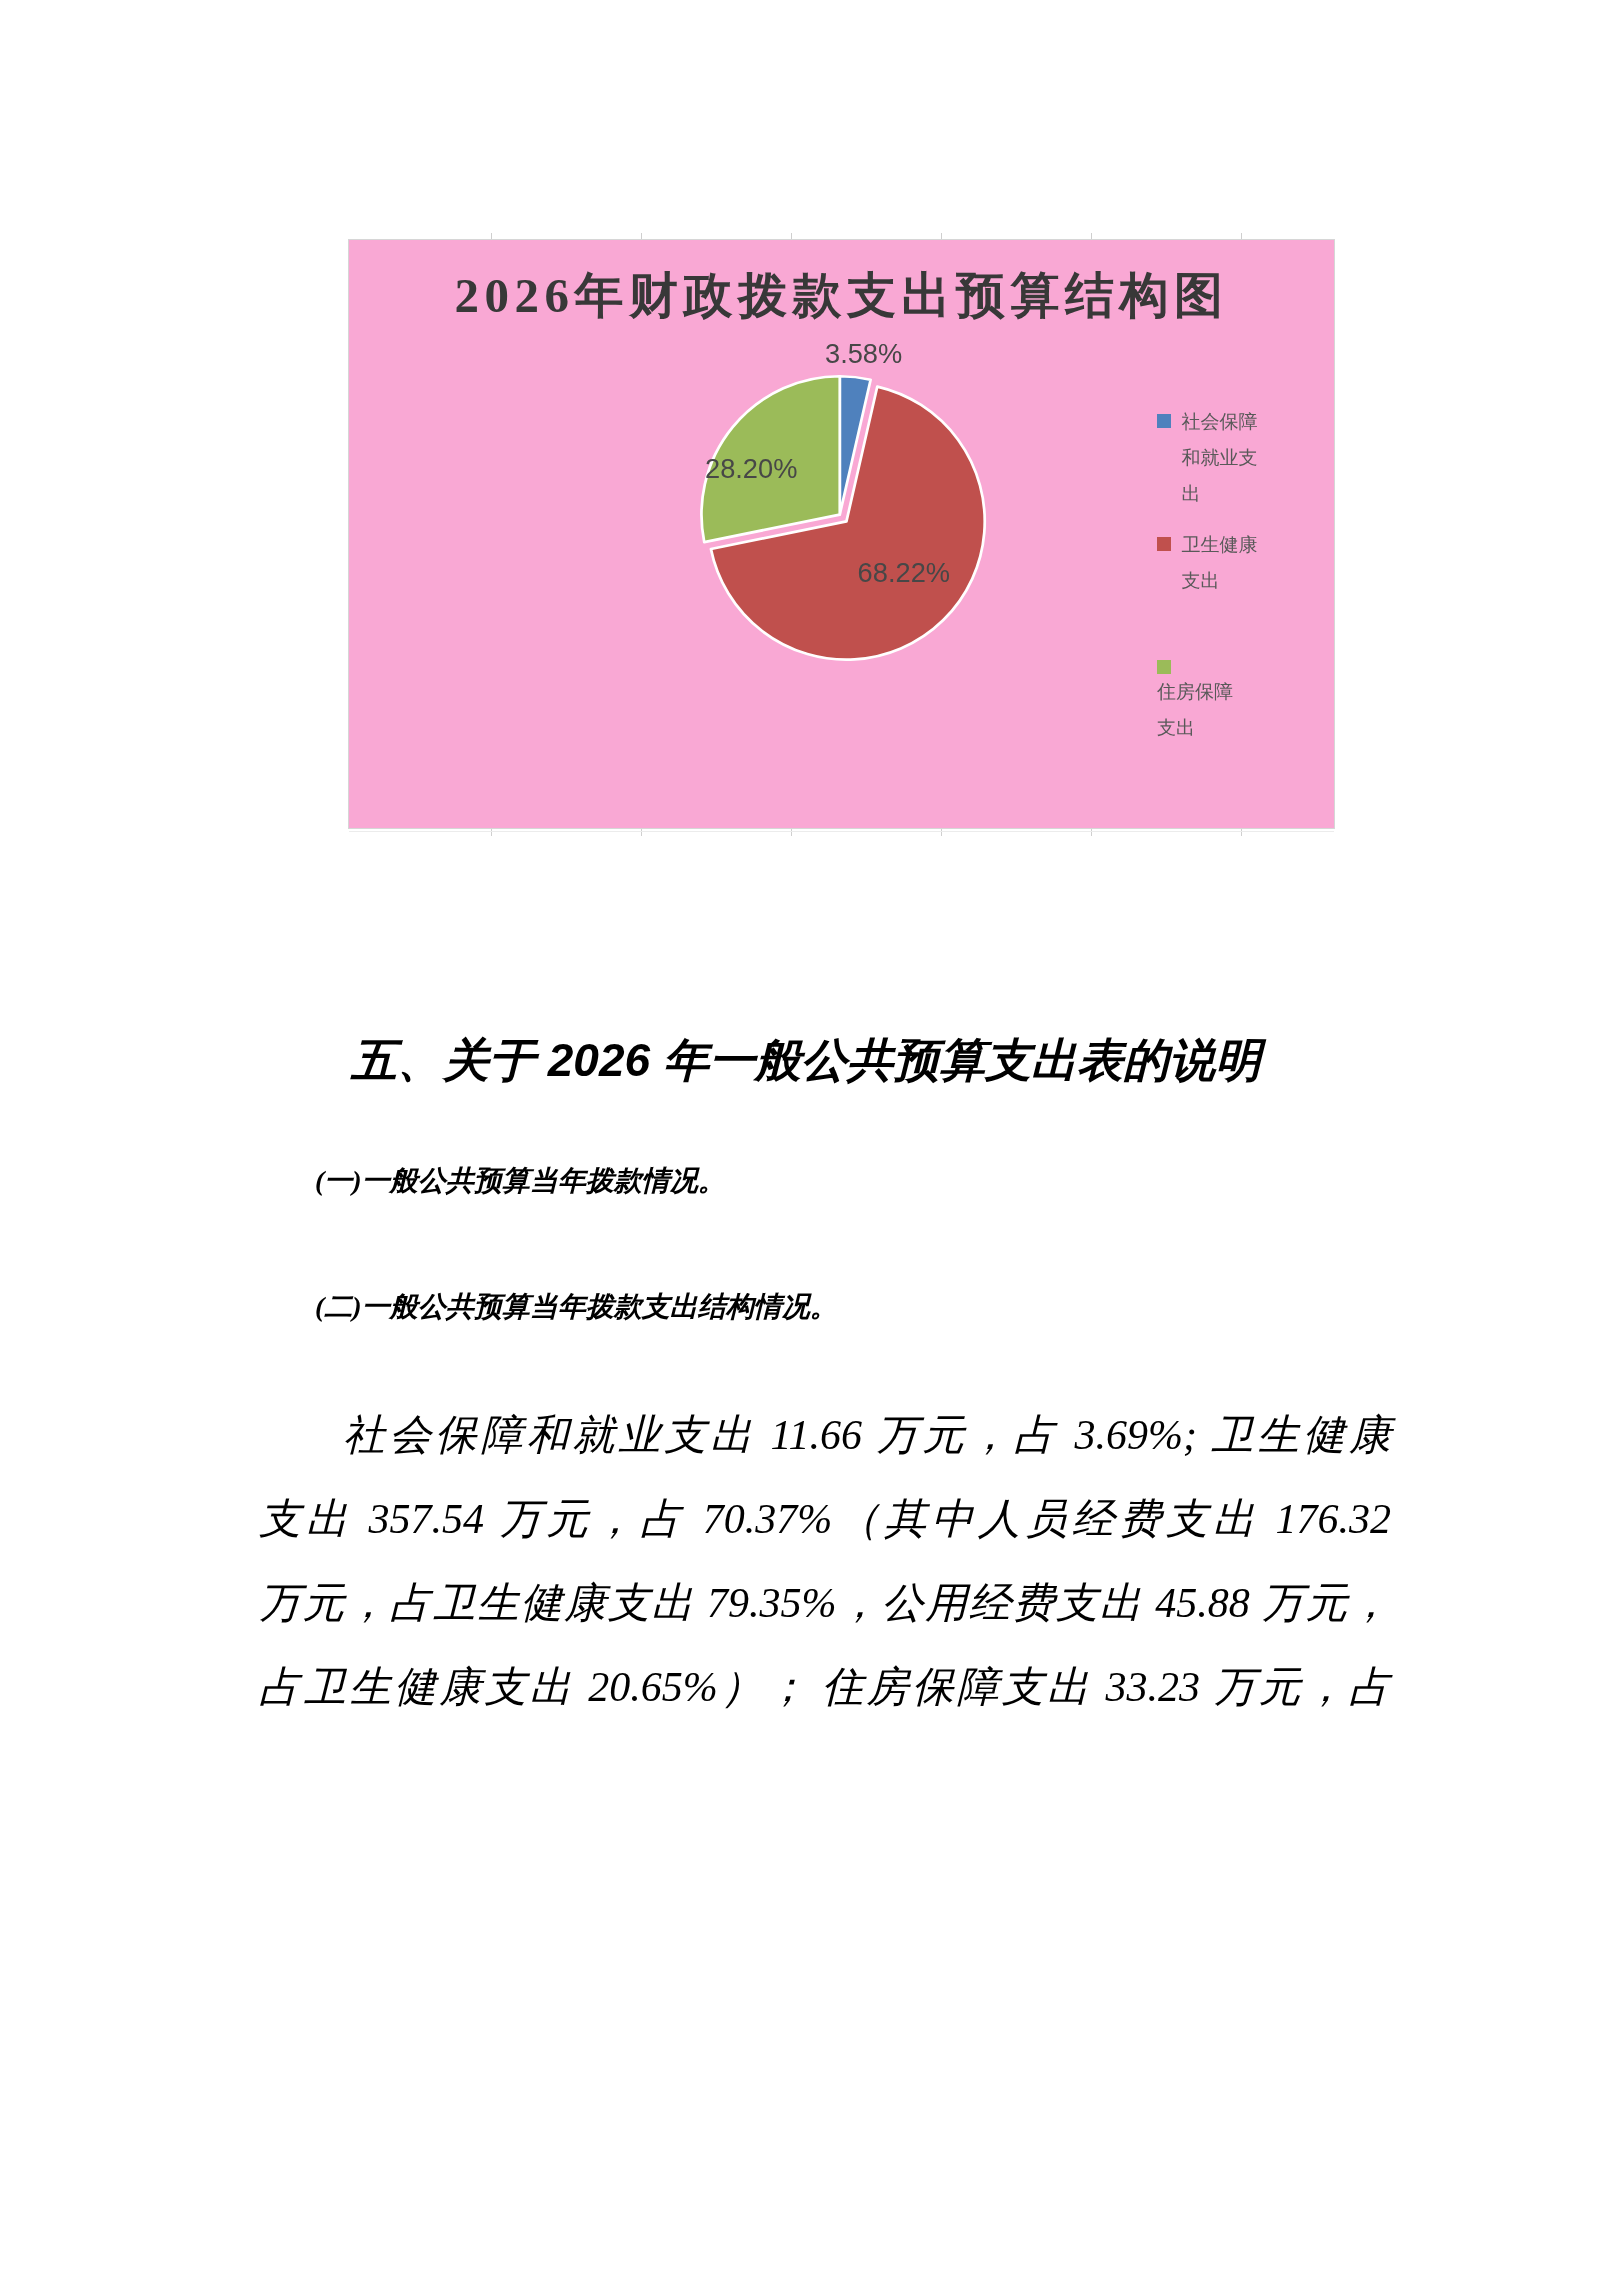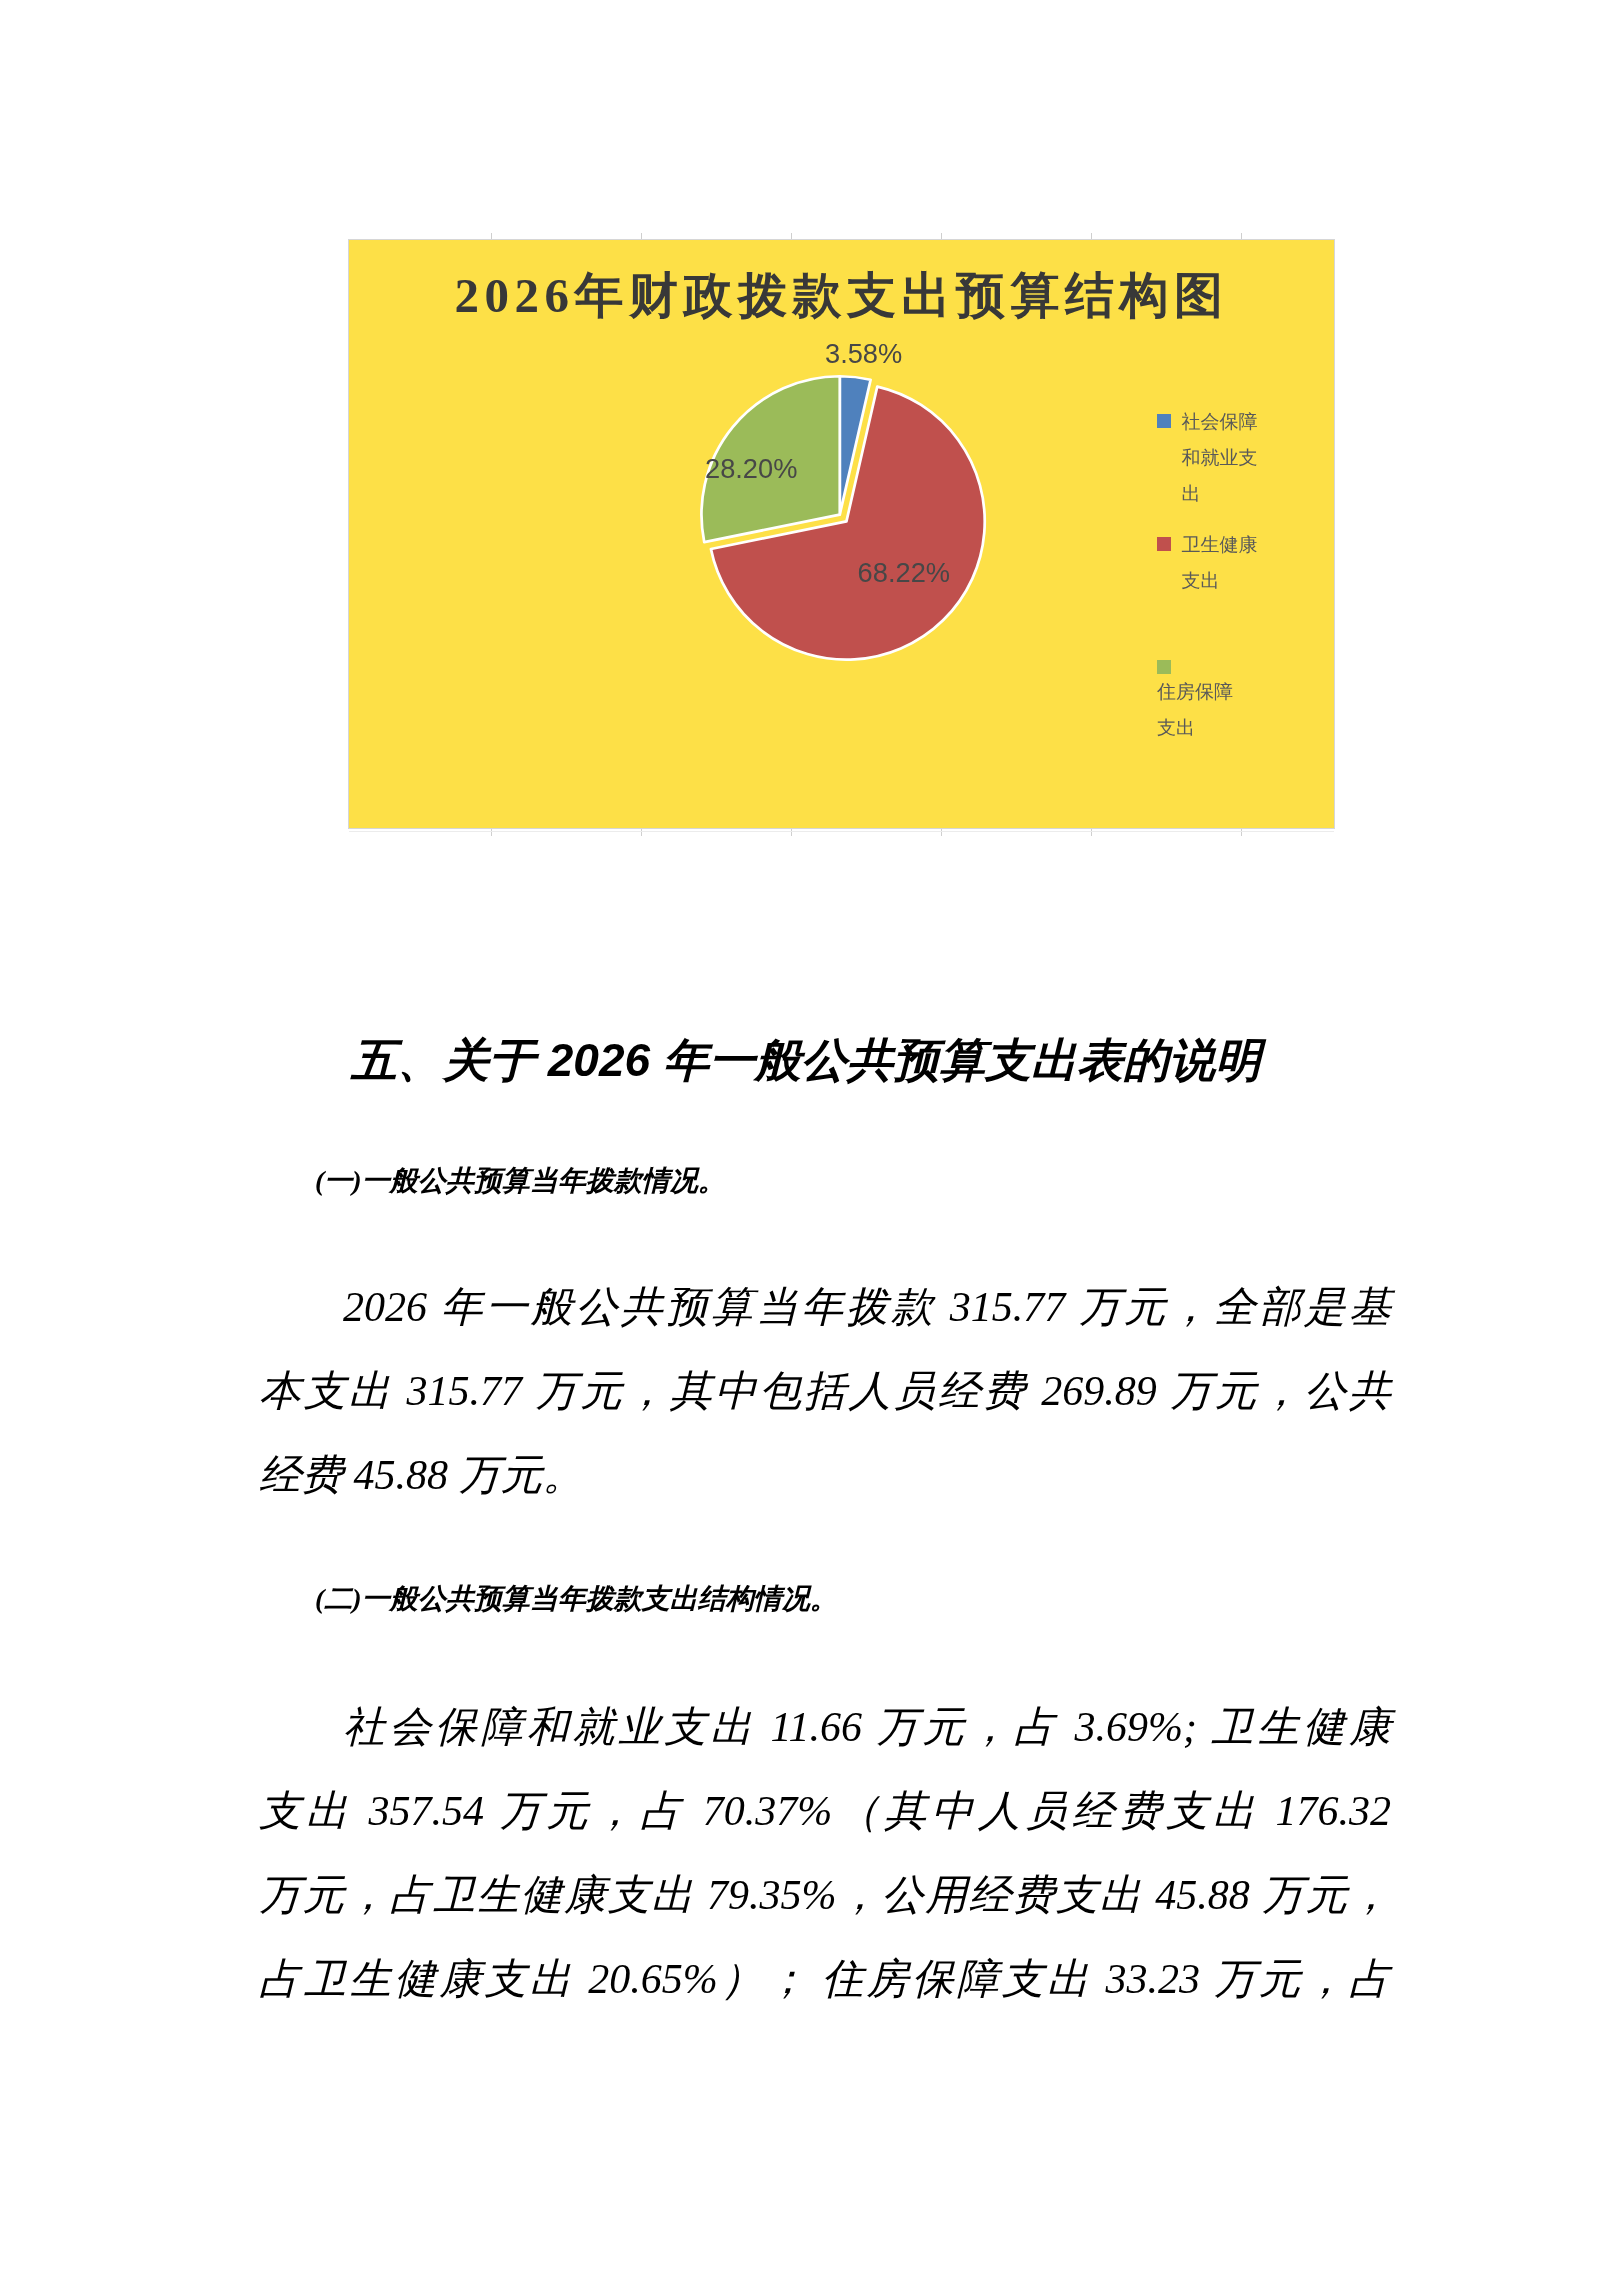--- a/index.html
+++ b/index.html
@@ -8,21 +8,21 @@
     width:1623px;height:2295px;
     background:#ffffff;
     overflow:hidden;
     font-family:"Liberation Serif","DejaVu Serif",serif;
   }
 
   
   .chart-frame{
     position:absolute;left:348px;top:239px;
     width:987px;height:590px;
-    background:#fde047;
+    background:#f9a8d4;
     border:1.4px solid #d6d6d6;
     box-sizing:border-box;
   }
   .tick{position:absolute;width:1.4px;height:6.1px;background:#cfcfcf;}
   .tick.top{top:-6.8px;}
   .tick.bottom{bottom:-7.5px;}
   .underline-row{position:absolute;left:0;right:0;bottom:-4.1px;height:0.7px;background:#ececec;}
 
   .chart-title{
     position:absolute;left:0;top:23px;width:100%;
@@ -142,25 +142,20 @@
       </div>
     </div>
   </div>
 
   <div class="text-col">
 
     <div class="doc-h1">五、关于 2026 年一般公共预算支出表的说明</div>
 
     <div class="doc-h2">(一)一般公共预算当年拨款情况。</div>
 
-    <div class="para">
-        <div class="body-line">2026 年一般公共预算当年拨款 315.77 万元，全部是基</div>
-        <div class="body-line">本支出 315.77 万元，其中包括人员经费 269.89 万元，公共</div>
-        <div class="body-line flush">经费 45.88 万元。</div>
-      </div>
 
     <div class="doc-h2" style="margin-bottom:44px;">(二)一般公共预算当年拨款支出结构情况。</div>
 
     <div class="para">
         <div class="body-line">社会保障和就业支出 11.66 万元，占 3.69%; 卫生健康</div>
         <div class="body-line">支出 357.54 万元，占 70.37%（其中人员经费支出 176.32</div>
         <div class="body-line">万元，占卫生健康支出 79.35%，公用经费支出 45.88 万元，</div>
         <div class="body-line">占卫生健康支出 20.65%）； 住房保障支出 33.23 万元，占</div>
       </div>
   </div>

